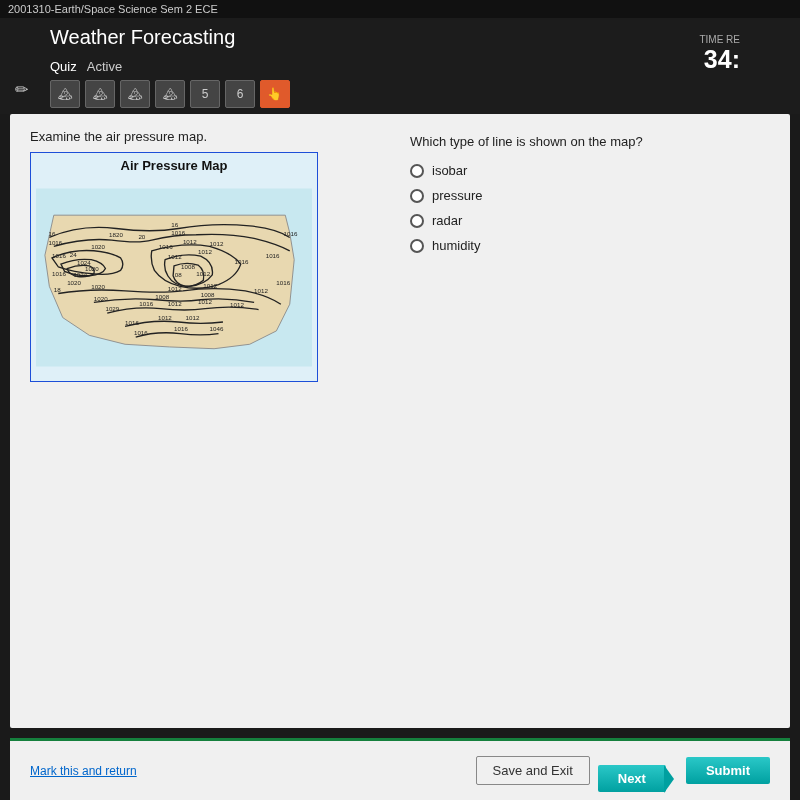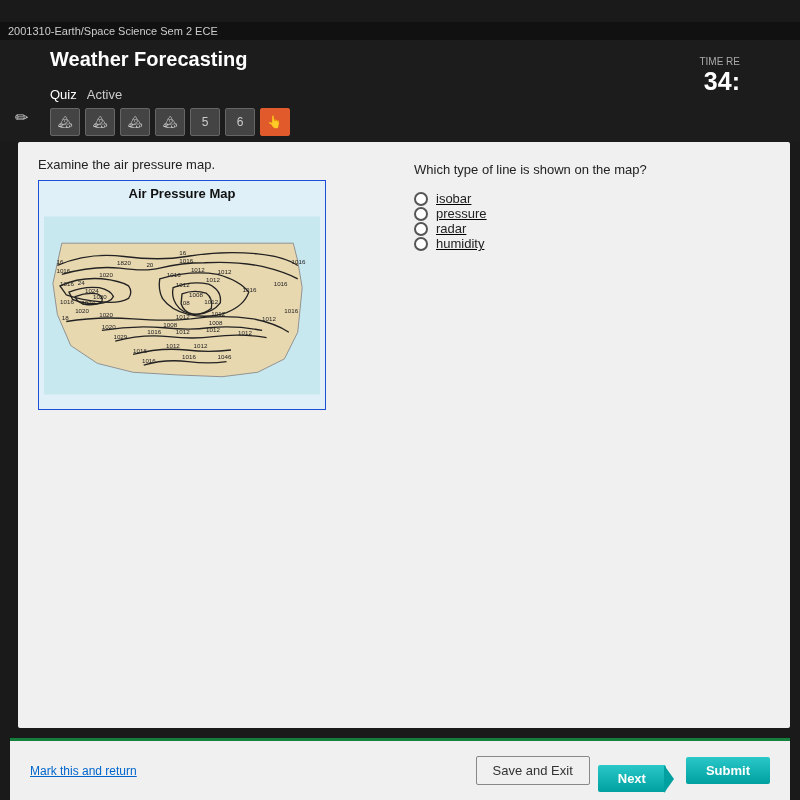--- a/index.html
+++ b/index.html
@@ -14,36 +14,35 @@
     }
 
     
     .top-bar {
       background-color: #111;
       color: #ccc;
       font-size: 11px;
       padding: 3px 8px;
       display: flex;
       align-items: center;
-      margin-top: 22px;
     }
 
     
     .header {
       background-color: #1c1c1c;
       padding: 8px 50px 0 50px;
       display: flex;
       flex-direction: column;
     }
 
     .title {
       color: #fff;
       font-size: 20px;
-      font-weight: bold;
-      margin-bottom: 16px;
+      font-weight: normal;
+      margin-bottom: 10px;
     }
 
     .subtitle-row {
       display: flex;
       align-items: center;
       gap: 10px;
       margin-bottom: 6px;
     }
 
     .quiz-label {
@@ -111,21 +110,21 @@
     .timer-value {
       font-size: 25px;
       font-weight: bold;
       color: #fff;
     }
 
     
     .main-content {
       background-color: #f0f0f0;
       flex: 1;
-      margin: 0 10px 10px 18px;
+      margin: 0 10px 10px 10px;
       border-radius: 2px;
       padding: 15px 20px;
       display: flex;
       flex-direction: column;
     }
 
     .question-row {
       display: flex;
       gap: 20px;
       flex: 1;
@@ -175,21 +174,21 @@
 
     .question-text {
       font-size: 13px;
       color: #222;
       margin-bottom: 14px;
     }
 
     .options-list {
       display: flex;
       flex-direction: column;
-      text-decoration: underline;
+      gap: 10px;
     }
 
     .option-item {
       display: flex;
       align-items: center;
       gap: 8px;
       cursor: pointer;
     }
 
     .option-radio {

